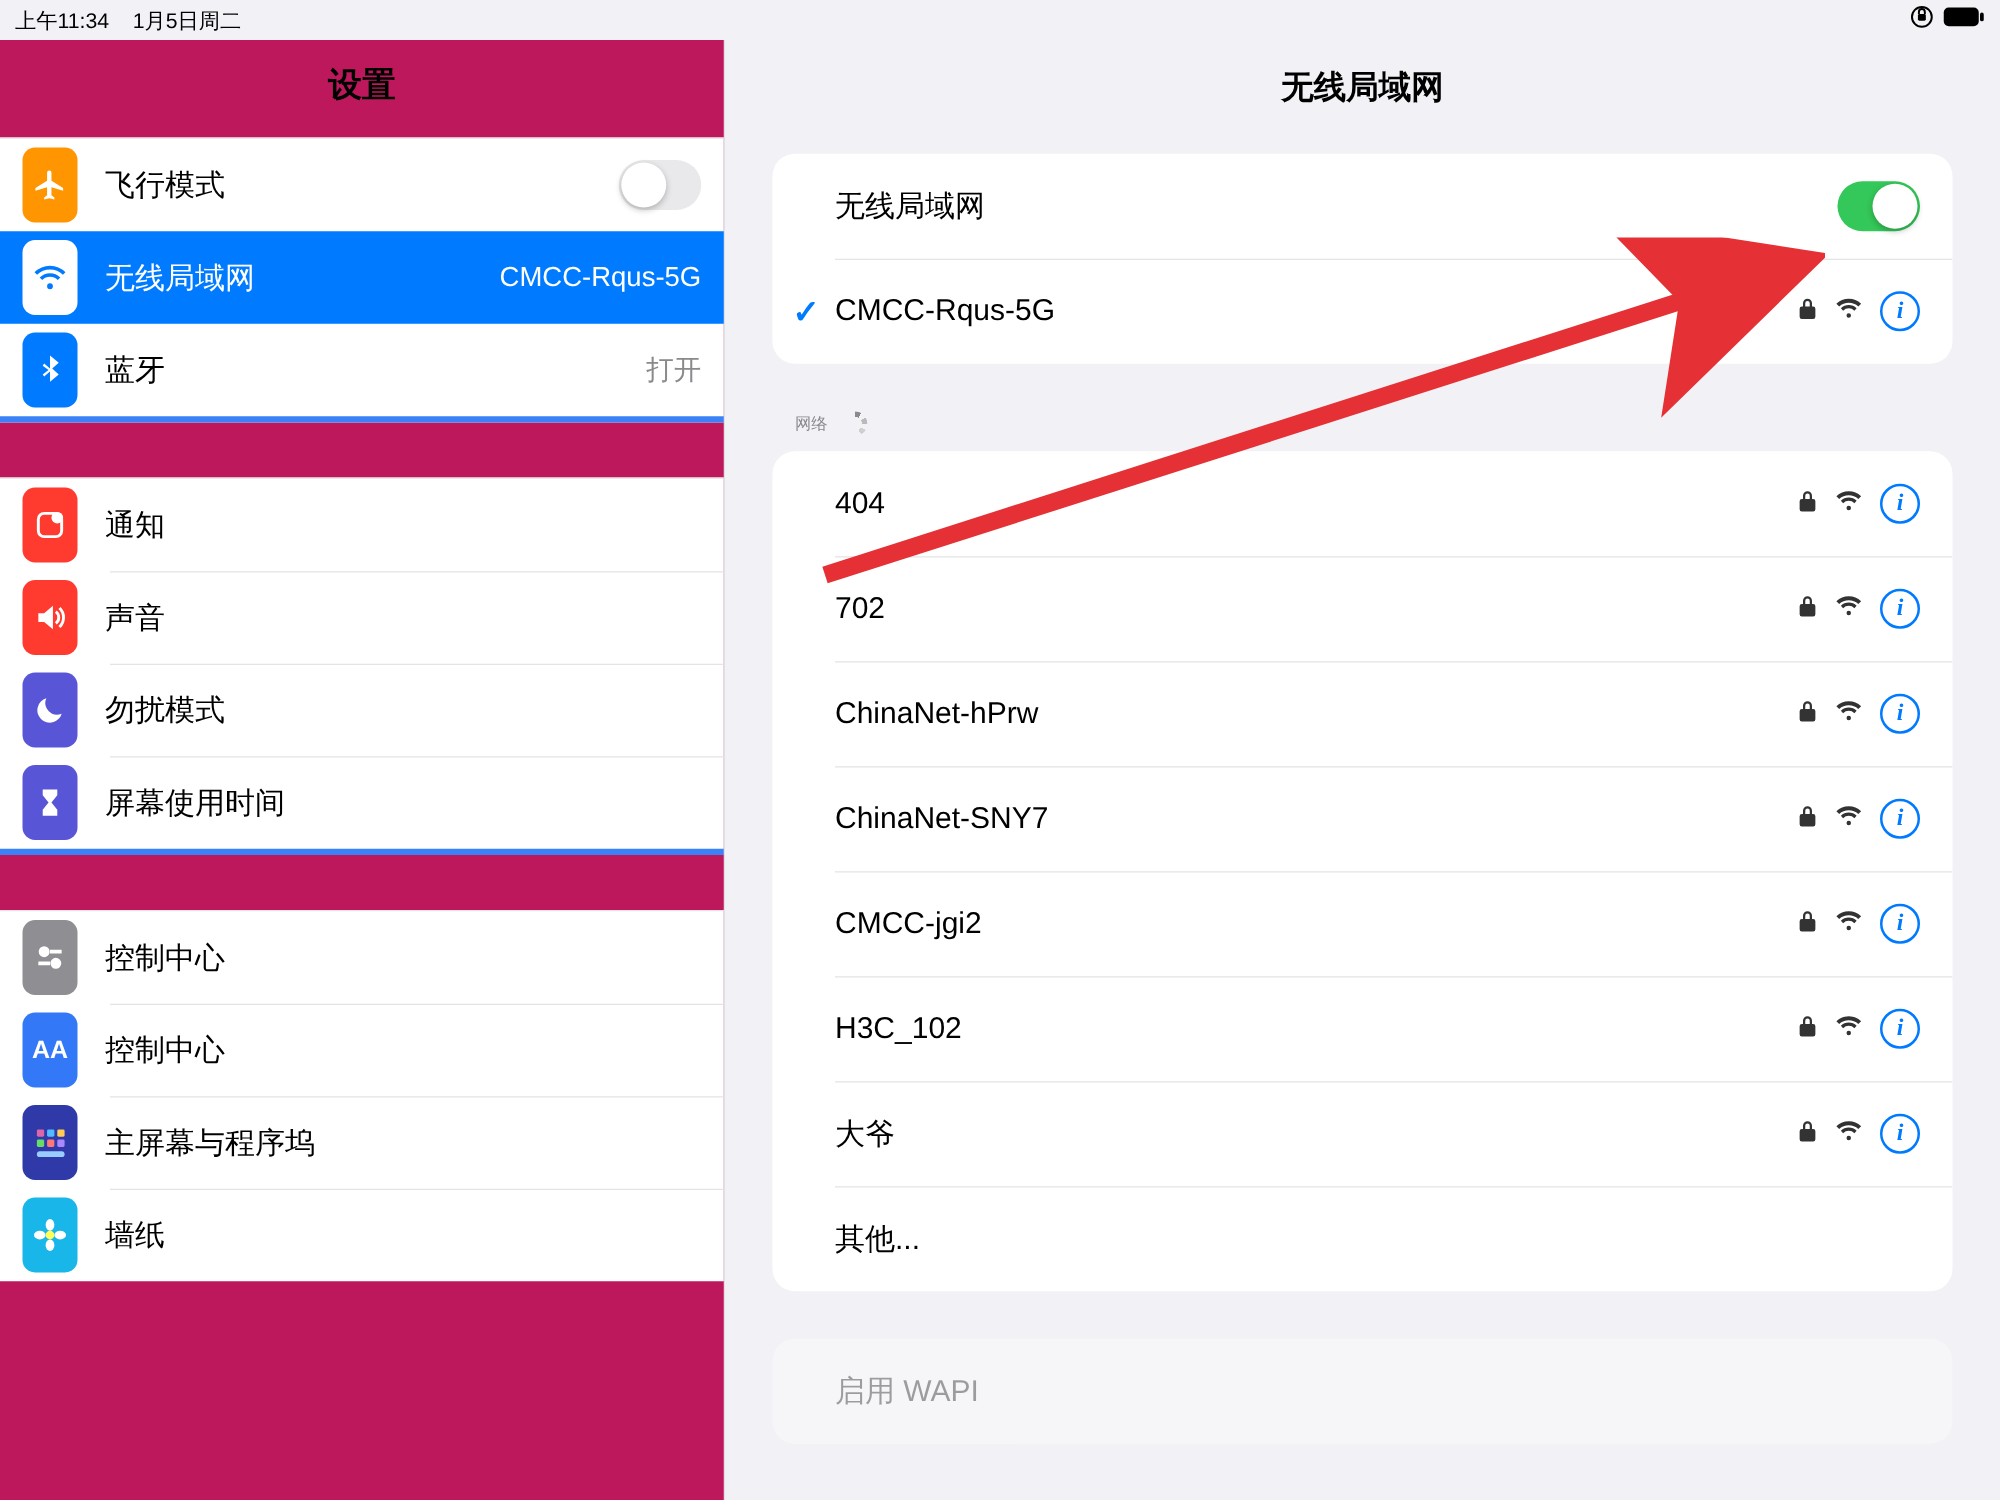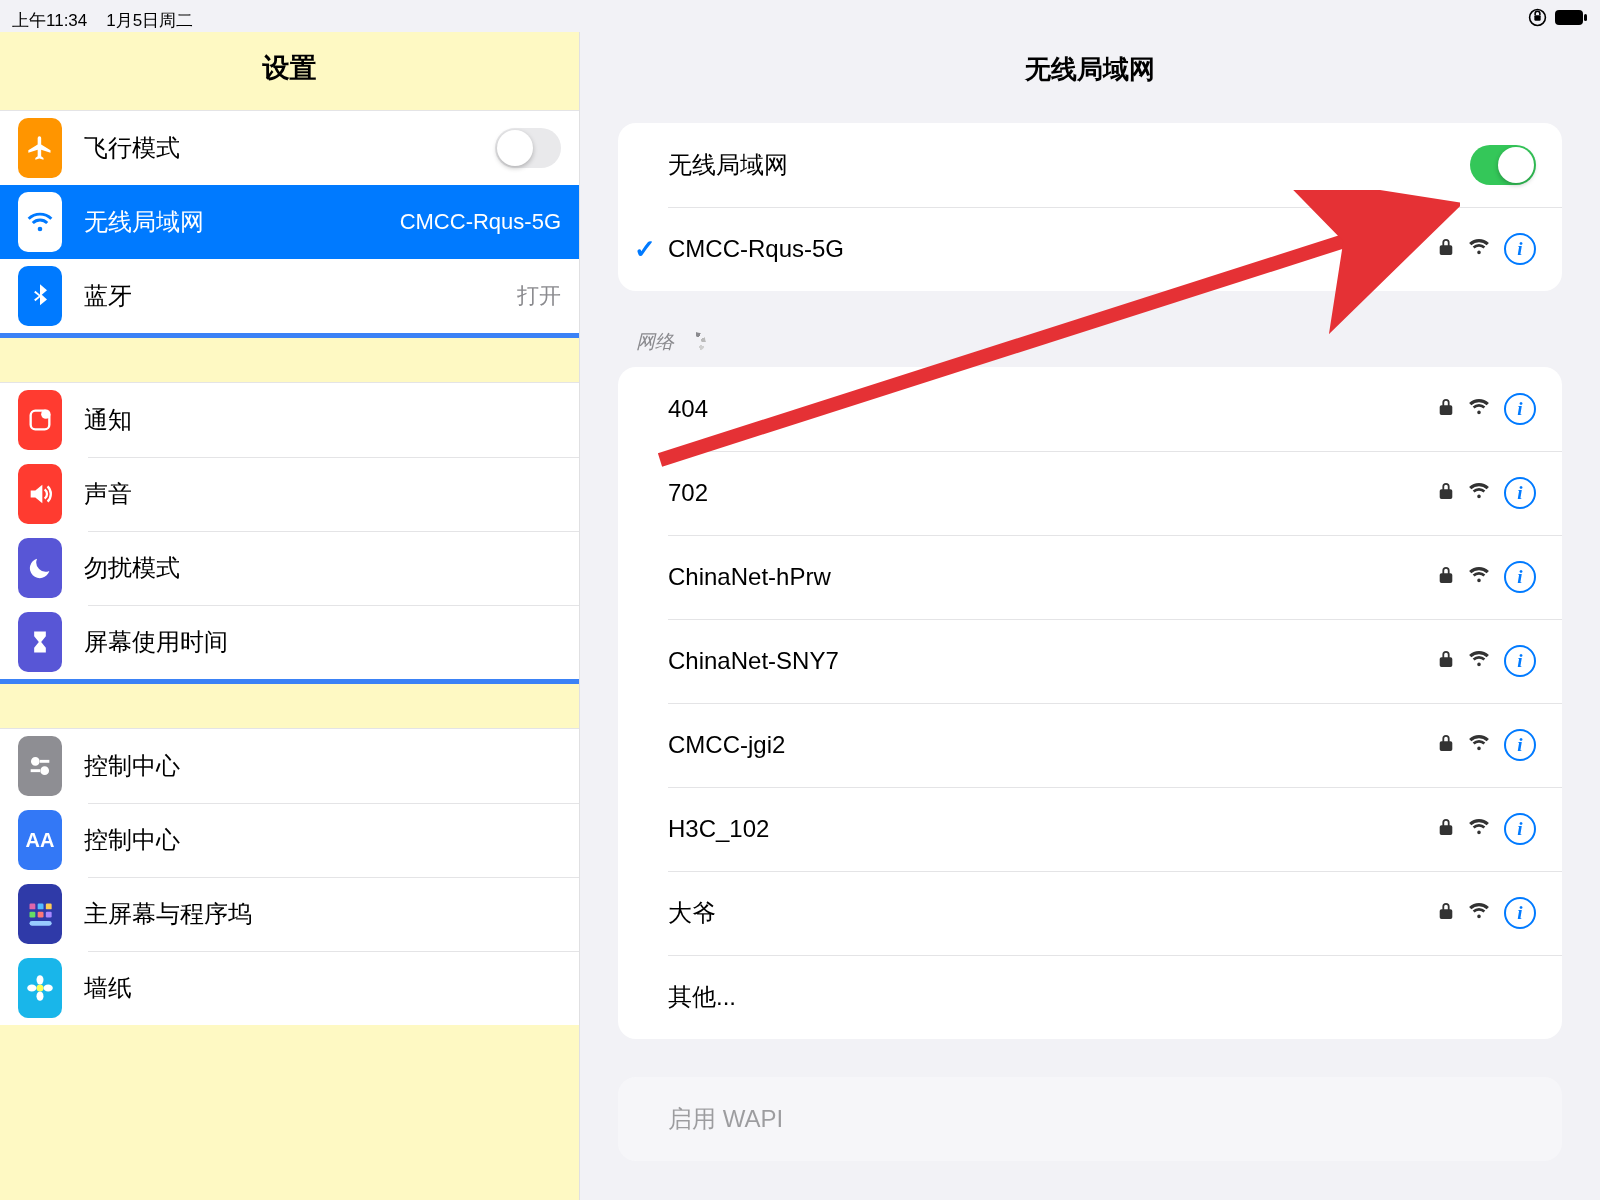--- a/index.html
+++ b/index.html
@@ -7,33 +7,33 @@
 body {
   font-family:-apple-system,"SF Pro Text","Helvetica Neue","PingFang SC",sans-serif;
   background:#f2f2f6;
   color:#000;
   font-size:22px;
 }
 
 
 .statusbar {
   position:absolute; top:0; left:0; right:0; height:32px;
-  display:flex; justify-content:space-between; align-items:flex-end;
+  display:flex; justify-content:space-between; align-items:center;
   padding:0 12px; font-size:17px; font-weight:500;
 }
 .statusbar .sb-right { display:flex; align-items:center; gap:7px; }
 
 
 .split {
   position:absolute; top:32px; bottom:0; left:0; right:0;
   display:flex;
 }
 .sidebar {
   width:580px; flex-shrink:0;
-  background:#fef9c3;
+  background:#be185d;
   border-right:1px solid #e0e0e2;
 }
 .detail {
   flex:1;
   background:#f2f2f6;
 }
 
 
 .sb-title {
   text-align:center; font-size:27px; font-weight:600; padding:18px 0 24px;
@@ -98,22 +98,22 @@
 .dt-title {
   text-align:center; font-size:26px; font-weight:600;
   padding:20px 0 36px;
 }
 .dt-groups { padding:0 38px; }
 .dt-group {
   background:#fff; border-radius:18px; overflow:hidden;
   margin-bottom:38px;
 }
 .dt-gheader {
-  color:#8a8a8e; font-size:19px; padding:0 18px 12px;
-  display:flex; align-items:center; gap:12px;font-style:italic;
+  color:#8a8a8e; font-size:13px; padding:0 18px 12px;
+  display:flex; align-items:center; gap:12px;
 }
 .dt-row {
   display:flex; align-items:center;
   height:84px; padding:0 26px 0 50px;
   position:relative;
 }
 .dt-row + .dt-row::before {
   content:""; position:absolute; left:50px; right:0; top:0;
   height:1px; background:#e4e4e6;
 }

